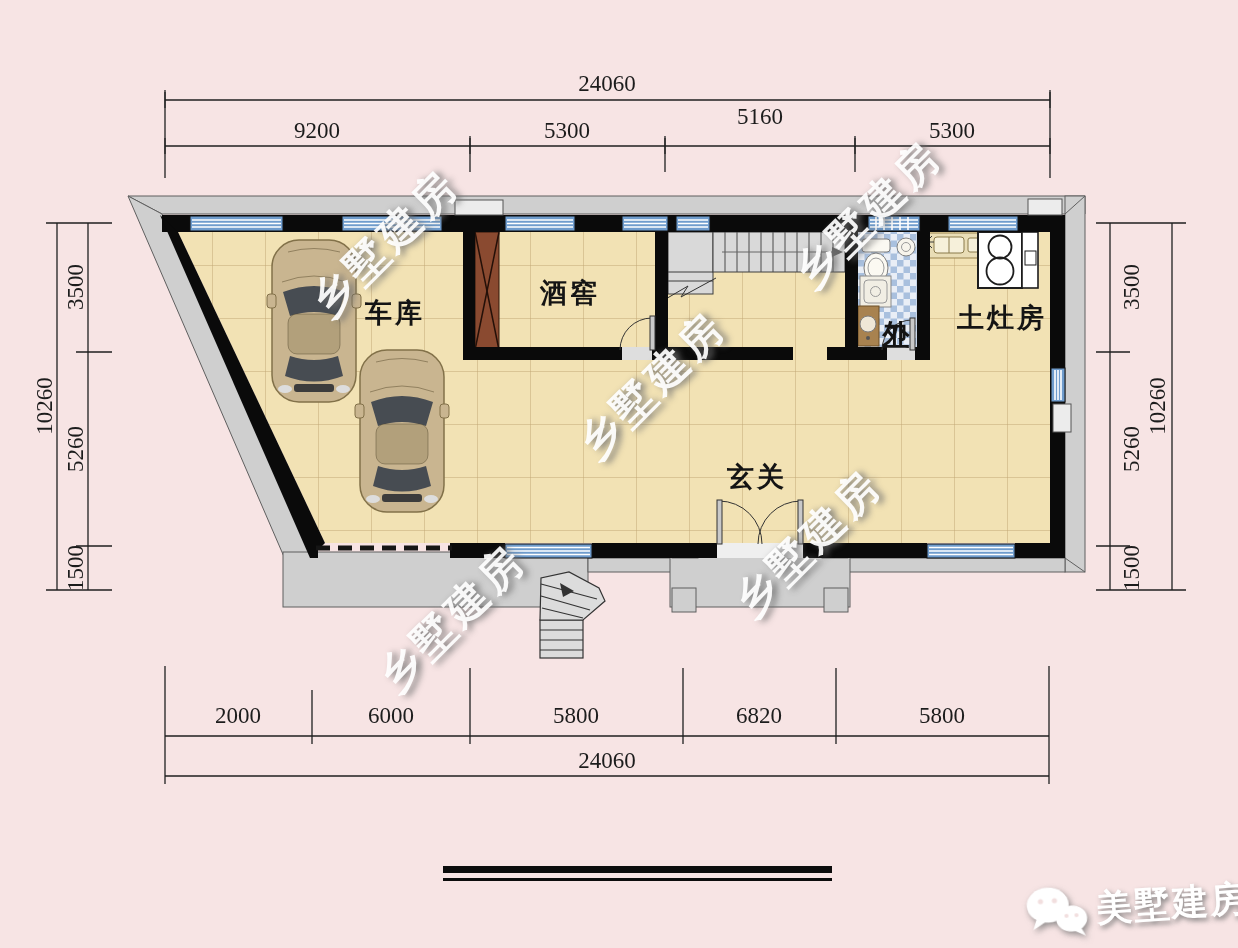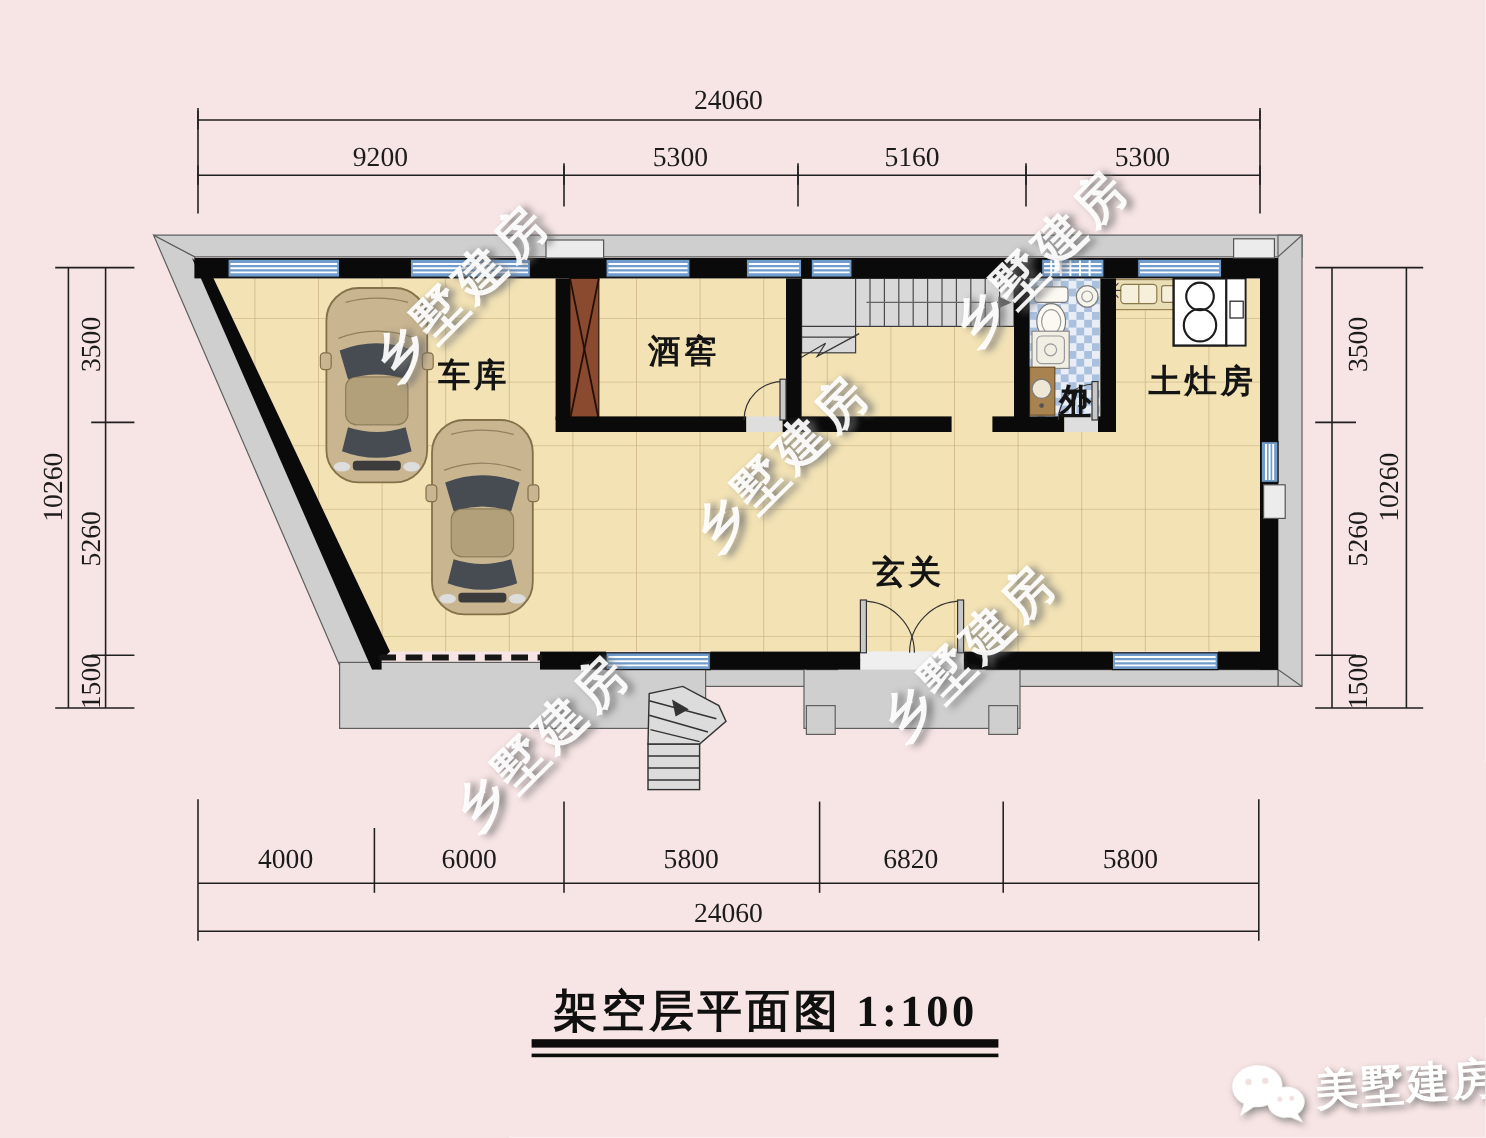--- a/index.html
+++ b/index.html
@@ -268,24 +268,24 @@
       <line x1="665" y1="138" x2="665" y2="154"></line>
           <line x1="855" y1="138" x2="855" y2="154"></line>
       <line x1="1050" y1="138" x2="1050" y2="154"></line>
     </g>
   </g>
 </svg>
 
   <div class="lbl dim" style="left:607px;top:84px">24060</div>
   <div class="lbl dim" style="left:317px;top:131px">9200</div>
   <div class="lbl dim" style="left:567px;top:131px">5300</div>
-  <div class="lbl dim" style="left:760px;top:131px">5160</div>
+  <div class="lbl dim" style="left:760px;top:117px">5160</div>
   <div class="lbl dim" style="left:952px;top:131px">5300</div>
 
-  <div class="lbl dim" style="left:238px;top:716px">4000</div>
+  <div class="lbl dim" style="left:238px;top:716px">2000</div>
   <div class="lbl dim" style="left:391px;top:716px">6000</div>
   <div class="lbl dim" style="left:576px;top:716px">5800</div>
   <div class="lbl dim" style="left:759px;top:716px">6820</div>
   <div class="lbl dim" style="left:942px;top:716px">5800</div>
   <div class="lbl dim" style="left:607px;top:761px">24060</div>
 
   <div class="lbl dim v" style="left:45px;top:406px">10260</div>
   <div class="lbl dim v" style="left:76px;top:287px">3500</div>
   <div class="lbl dim v" style="left:76px;top:449px">5260</div>
   <div class="lbl dim v" style="left:76px;top:568px">1500</div>
@@ -300,21 +300,20 @@
   <div class="lbl room vert" style="left:896px;top:303px">外卫</div>
   <div class="lbl room" style="left:1002px;top:318px">土灶房</div>
   <div class="lbl room" style="left:757px;top:477px">玄关</div>
 
   <div class="lbl wm" style="left:385px;top:243px">乡墅建房</div>
   <div class="lbl wm" style="left:868px;top:214px">乡墅建房</div>
   <div class="lbl wm" style="left:652px;top:385px">乡墅建房</div>
   <div class="lbl wm" style="left:452px;top:618px">乡墅建房</div>
   <div class="lbl wm" style="left:808px;top:543px">乡墅建房</div>
 
-  <div class="lbl title" style="left:638px;top:843px">架空层平面图 1:100</div>
   <div class="rule" style="left:443px;top:866px;width:389px;height:7px"></div>
   <div class="rule" style="left:443px;top:878px;width:389px;height:2.5px"></div>
 
   <div class="brand">
     <svg width="66" height="54" viewBox="0 0 66 54">
       <ellipse cx="24" cy="20" rx="21" ry="17.5" fill="#fff"></ellipse>
       <polygon points="12,33 8,44 22,36" fill="#fff"></polygon>
       <circle cx="17" cy="16" r="2.6" fill="#f2dfdf"></circle>
       <circle cx="31" cy="16" r="2.6" fill="#f2dfdf"></circle>
       <ellipse cx="47" cy="35" rx="15.5" ry="13" fill="#fff"></ellipse>

